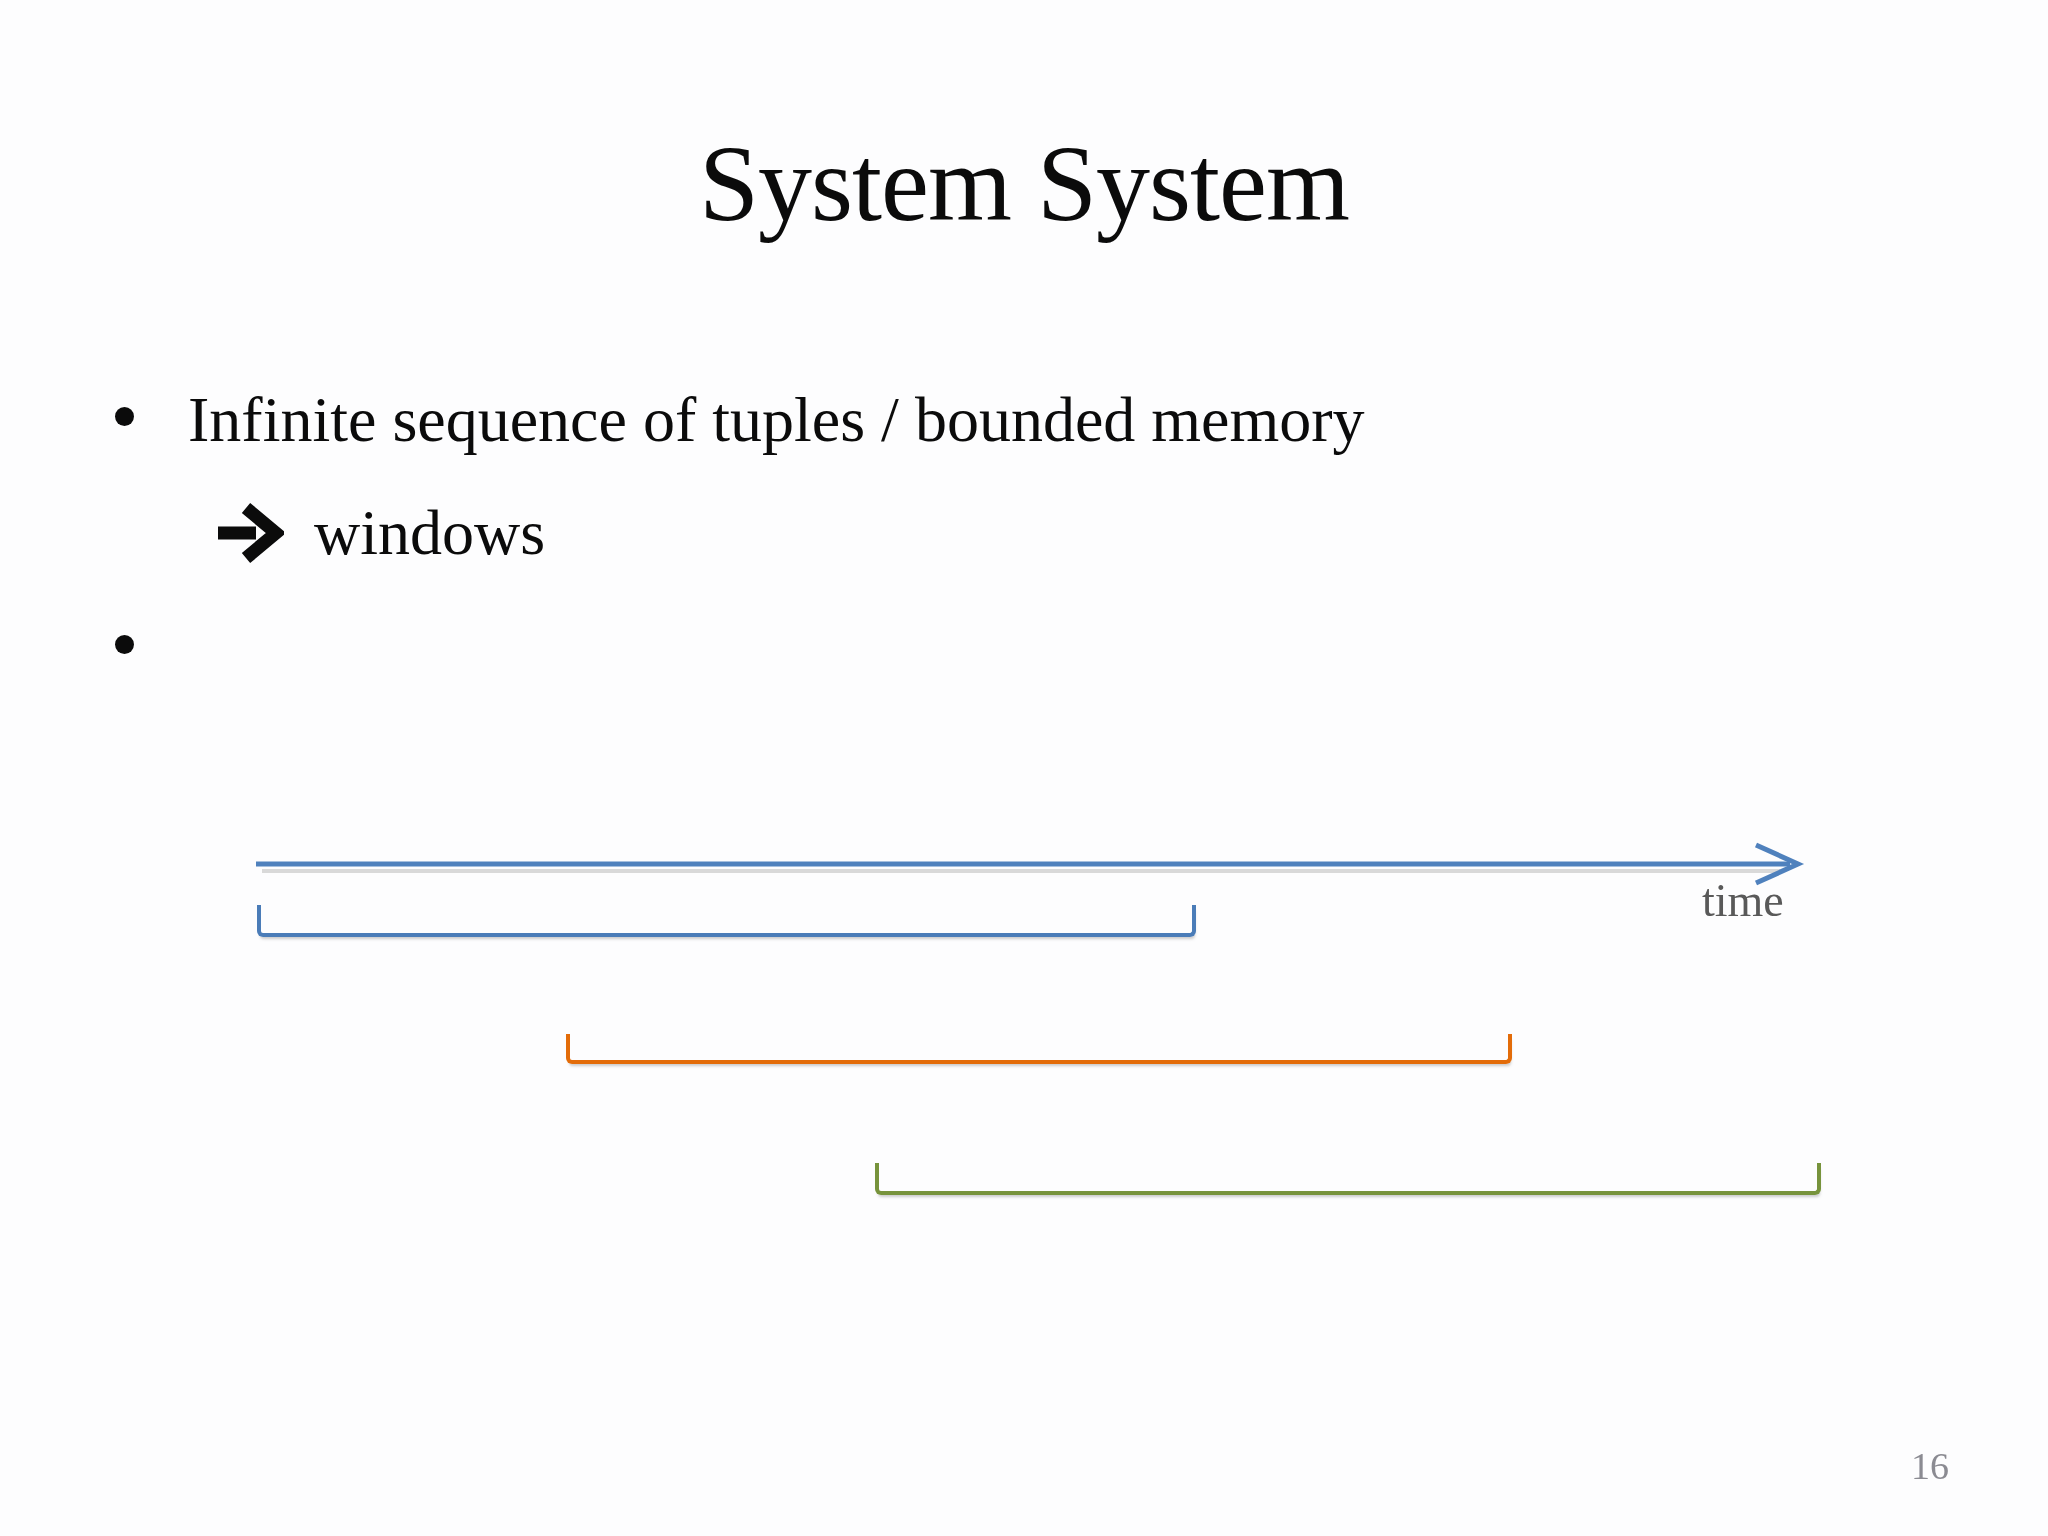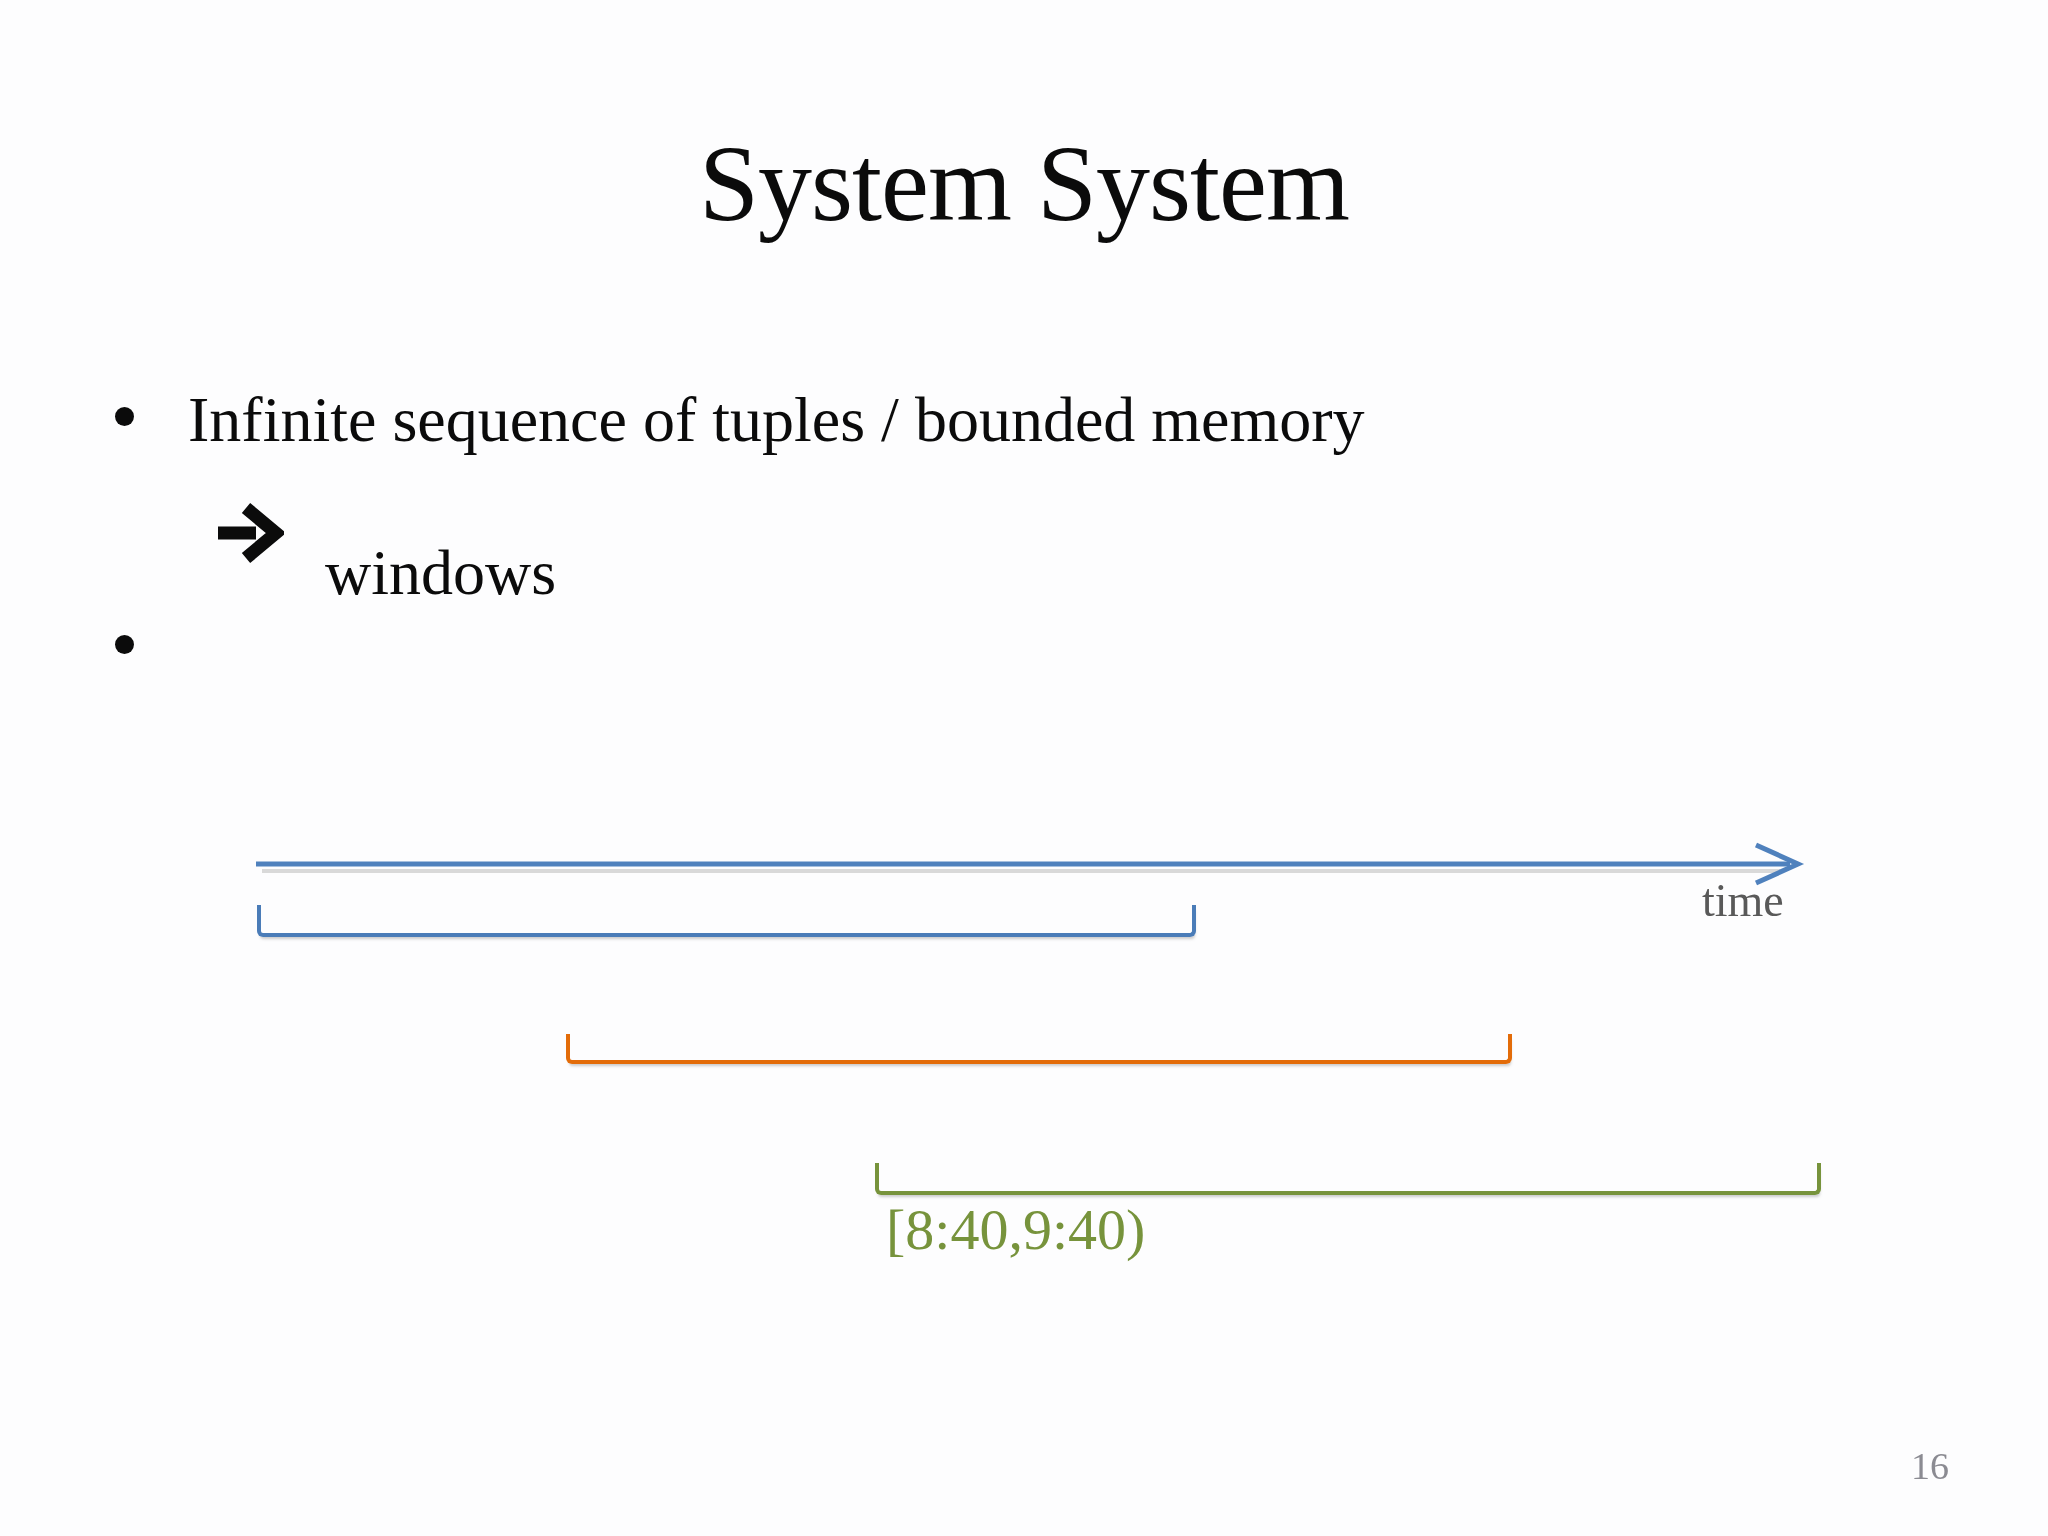--- a/index.html
+++ b/index.html
@@ -63,36 +63,35 @@
 
   <div class="abs bullet-dot" style="left:115px;top:407px;"></div>
   <div class="abs body-text" style="left:188px;top:388px;">Infinite sequence of tuples / bounded memory</div>
 
   <div class="abs" style="left:216px;top:503px;">
     <svg class="arrow-icon-svg" width="68" height="60" viewBox="0 0 68 60">
       <path d="M2 30 H40" stroke="#0b0b0b" stroke-width="13" fill="none"></path>
       <path d="M30 5 L60 30 L30 55" stroke="#0b0b0b" stroke-width="13" fill="none"></path>
     </svg>
   </div>
-  <div class="abs body-text" style="left:325px;top:501px;margin-top:40px;">windows</div>
+  <div class="abs body-text" style="left:314px;top:501px;">windows</div>
 
   <div class="abs bullet-dot" style="left:115px;top:635px;"></div>
 
   <div class="abs" style="left:250px;top:840px;">
     <svg width="1565" height="52" viewBox="0 0 1565 52">
       <path d="M12 31 H1530" stroke="#d9d9d9" stroke-width="4" fill="none"></path>
       <path d="M6 24 H1540" stroke="#4f81bd" stroke-width="5" fill="none"></path>
       <path d="M1506 5 L1548 24 L1506 43" stroke="#4f81bd" stroke-width="5" fill="none"></path>
     </svg>
   </div>
 
   <div class="abs time-label" style="left: 1702px; top: 874px; color: rgb(89, 89, 89);">time</div>
 
   <div class="abs bracket" style="left: 257px; top: 905px; width: 931px; height: 28px; border-color: rgb(74, 124, 184);"></div>
 
   <div class="abs bracket" style="left: 566px; top: 1034px; width: 938px; height: 26px; border-color: rgb(227, 108, 9);"></div>
 
   <div class="abs bracket" style="left: 875px; top: 1163px; width: 938px; height: 28px; border-color: rgb(119, 147, 60);"></div>
-  <div class="abs win-label" style="left: 886px; top: 1198px; color: rgb(119, 147, 60);">[8:40,9:40)</div>
 
   <div class="abs page-number" style="left:1886px;top:1444px;">16</div>
 
 </div>
 
 </body></html>

